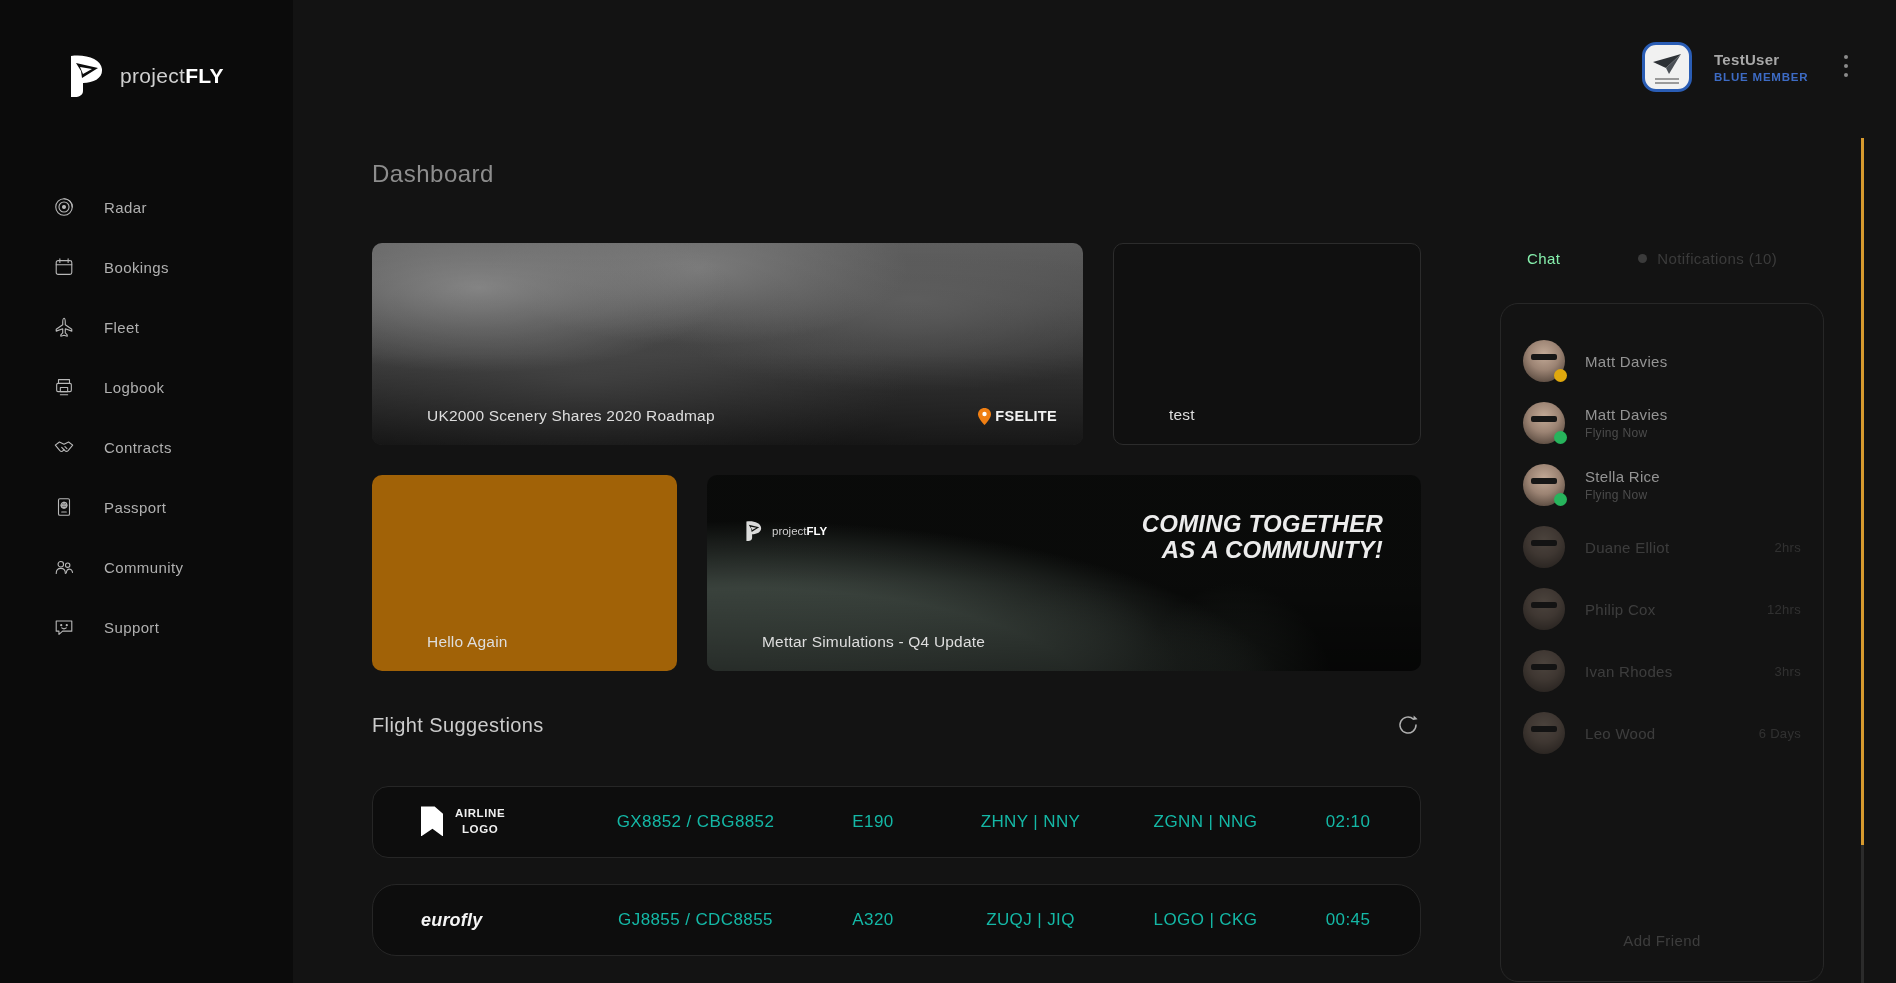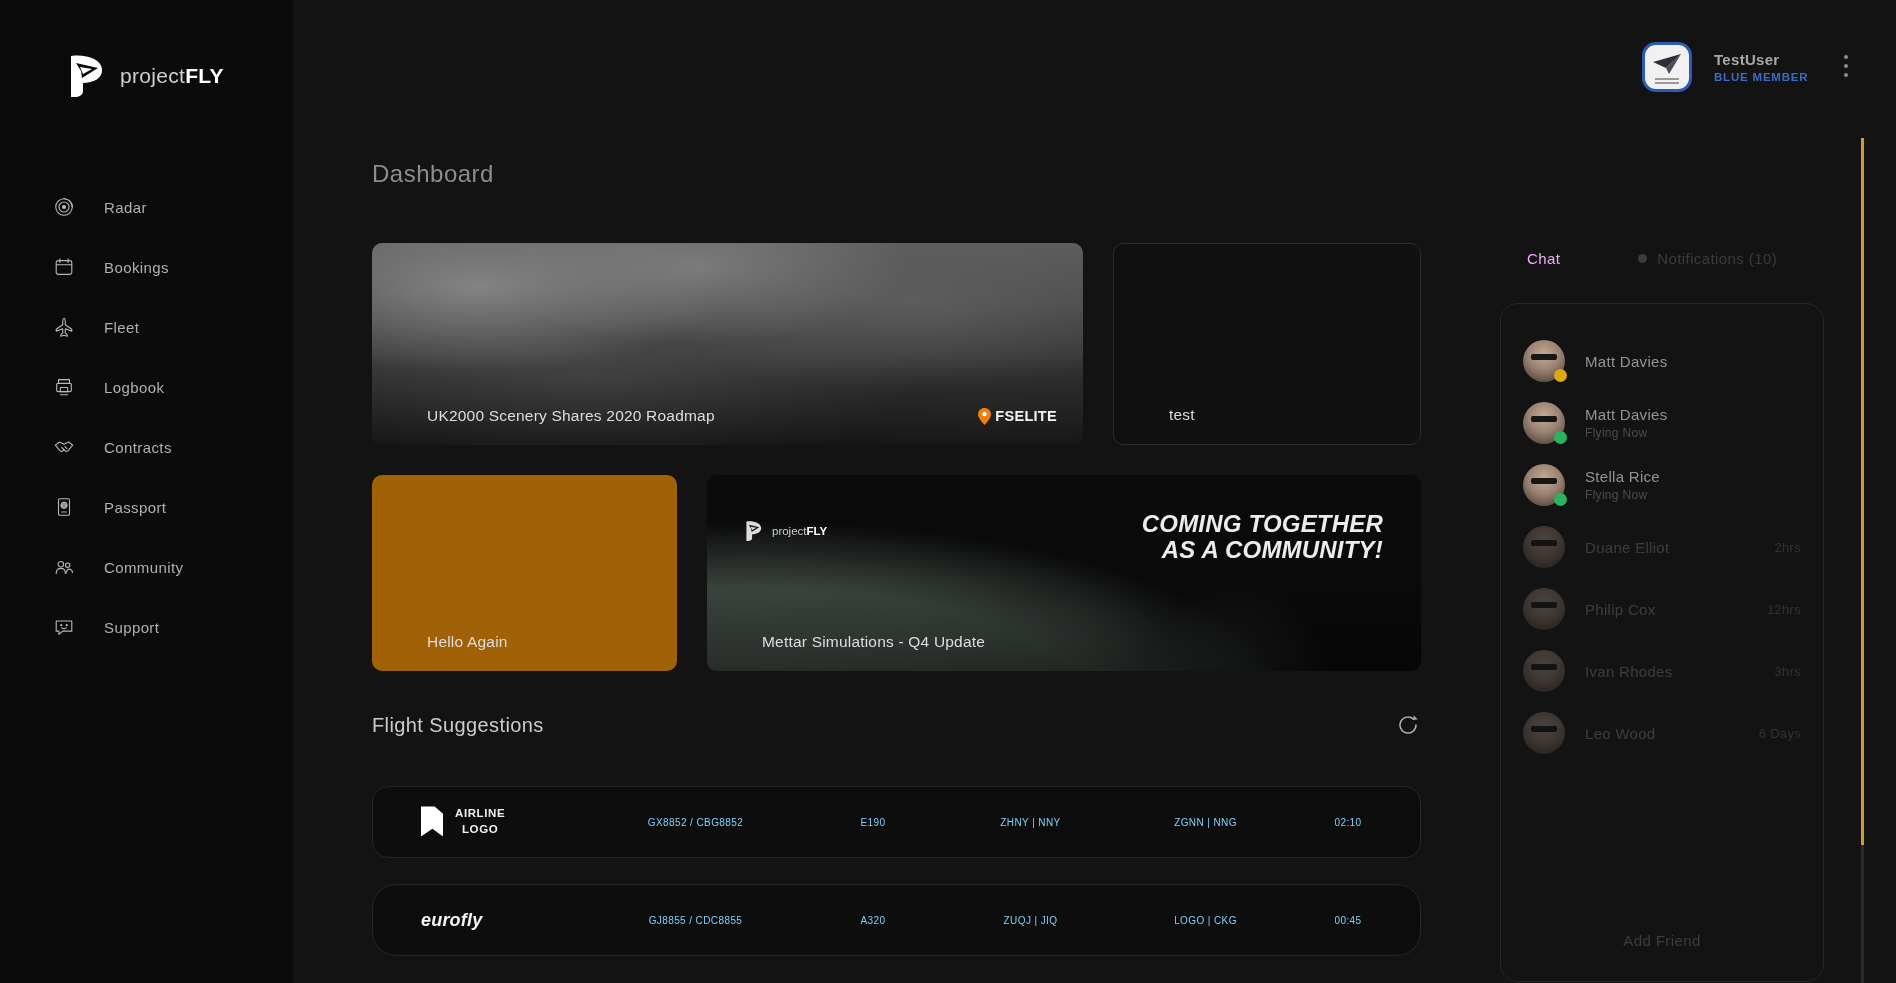--- a/index.html
+++ b/index.html
@@ -119,27 +119,27 @@
     display:flex; align-items:center; cursor:pointer;
   }
   .fr1 { top:786px; } .fr2 { top:884px;border-radius:24px; }
   .fr-airline { width:215px; padding-left:48px; display:flex; align-items:flex-start; gap:12px; }
   .airline-glyph {
     width:22px; height:30px; background:#ffffff;
     clip-path:polygon(0 0, 62% 0, 100% 24%, 100% 100%, 52% 74%, 0 100%);
   }
   .airline-name { font-size:11.5px; font-weight:700; color:#f0f0f0; letter-spacing:.6px; line-height:1.35; text-align:center; }
   .eurofly-name { font-size:18px; font-weight:800; font-style:italic; color:#f5f5f5; letter-spacing:.2px; }
-  .fr-col { font-size:10px; color:#7dd3fc; letter-spacing:.4px; text-align:center; }
+  .fr-col { font-size:17px; color:#14b8a6; letter-spacing:.4px; text-align:center; }
   .col-flight { width:215px; } .col-aircraft { width:140px; } .col-dep { width:175px; }
   .col-arr { width:175px; } .col-dur { width:110px; }
 
   
   .chat-tabs { position:absolute; top:250px; left:1527px; width:300px; display:flex; align-items:center; }
-  .tab-chat { font-size:15px; color:#f0abfc; letter-spacing:.4px; cursor:pointer; }
+  .tab-chat { font-size:15px; color:#86efac; letter-spacing:.4px; cursor:pointer; }
   .tab-notif { margin-left:78px; font-size:15px; color:#3b3b3b; letter-spacing:.4px; cursor:pointer; display:flex; align-items:center; gap:10px; }
   .notif-dot { width:9px; height:9px; border-radius:50%; background:#3b3b3b; }
 
   .chat-panel {
     position:absolute; left:1500px; top:303px; width:324px; height:679px;
     border:1px solid #272727; border-radius:18px;
     padding:26px 22px 14px; display:flex; flex-direction:column;
   }
   .friend-row { height:62px; display:flex; align-items:center; cursor:pointer; }
   .friend-row.dim { opacity:.32; }

